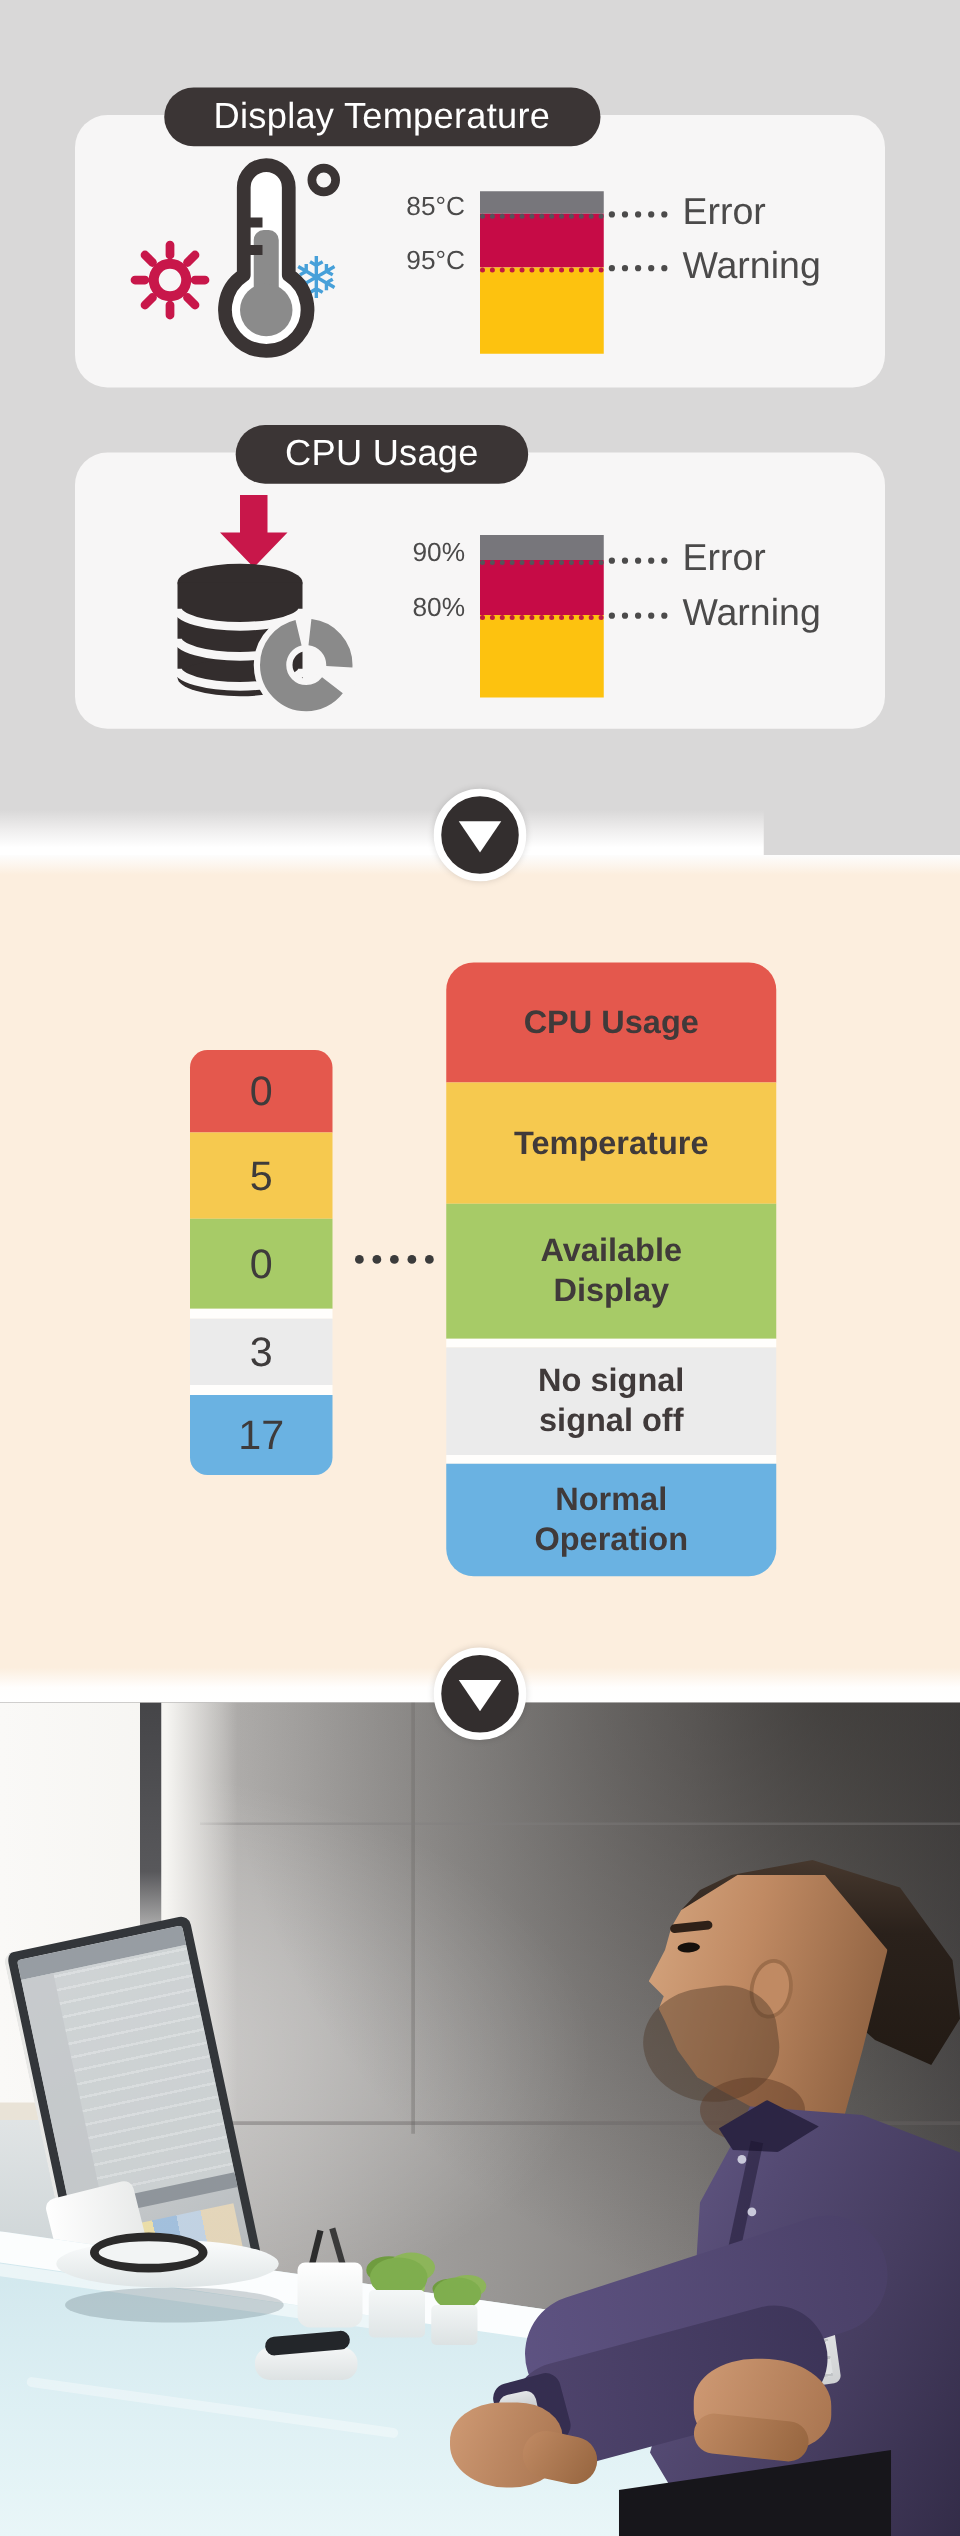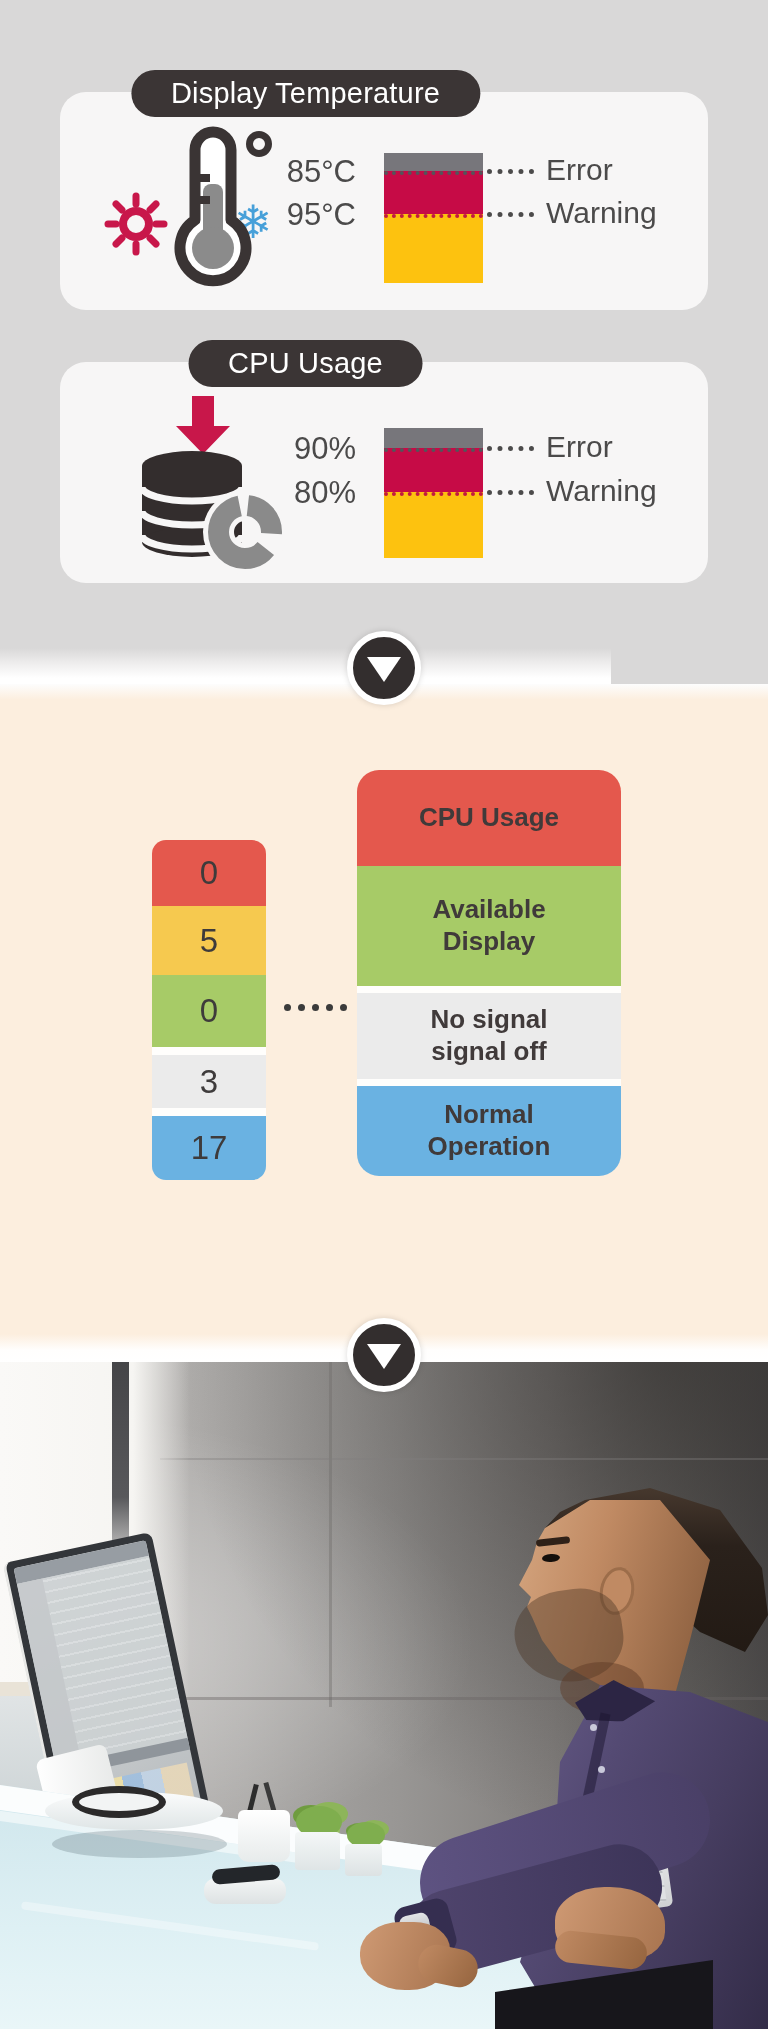--- a/index.html
+++ b/index.html
@@ -25,21 +25,21 @@
   .icon-box { position:absolute; z-index:2; }
 
   
   .tbar { position:absolute; left:384px; width:99px; z-index:2; }
   .tbar .z-err  { background:#77767b; }
   .tbar .z-warn { background:#c60b46; border-top:4px dotted #55545a; }
   .tbar .z-ok   { background:#fdc20f; border-top:4px dotted #c21a3f; }
   .tbar-temp { top:153px; } .tbar-temp .z-err{height:18px;} .tbar-temp .z-warn{height:43px;} .tbar-temp .z-ok{height:69px;}
   .tbar-cpu  { top:428px; } .tbar-cpu  .z-err{height:20px;} .tbar-cpu  .z-warn{height:44px;} .tbar-cpu  .z-ok{height:66px;}
 
-  .tval { position:absolute; left:260px; width:96px; text-align:right; font-size:31px; color:#4b4a4a; z-index:2;}
+  .tval { position:absolute; left:276px; width:96px; text-align:right; font-size:21px; color:#4b4a4a; z-index:2;}
   .tv-85 { top:154px; } .tv-75 { top:197px; } .tv-90 { top:431px; } .tv-80 { top:475px; }
   .leader { position:absolute; left:487px; width:47px; border-top:5px dotted #4c4b4b; z-index:2;}
   .ld-1 { top:169px; } .ld-2 { top:212px; } .ld-3 { top:446px; } .ld-4 { top:490px; }
   .tlabel { position:absolute; left:546px; font-size:30px; color:#4b4a4a; z-index:2;}
   .tl-1 { top:153px; } .tl-2 { top:196px; } .tl-3 { top:430px; } .tl-4 { top:474px; }
 
   
   .down-circle { position:absolute; left:347px; width:74px; height:74px; border-radius:50%;
     background:#332e2e; border:6px solid #ffffff; z-index:6; box-shadow:0 0 6px rgba(0,0,0,.15); }
   .dc-1 { top:631px; } .dc-2 { top:1318px; }
@@ -50,21 +50,21 @@
   .mini-col { position:absolute; left:152px; top:840px; width:114px; z-index:2; }
   .main-col { position:absolute; left:357px; top:770px; width:264px; z-index:2; }
   .blk { display:flex; flex-direction:column; align-items:center; justify-content:center; text-align:center; }
   .mini-col .blk { font-size:33px; color:#3e3b3b; }
   .main-col .blk { font-size:26px; font-weight:600; color:#403a3a; line-height:1.22; }
   .c-red{background:#e4584d;} .c-yellow{background:#f6c94f;} .c-green{background:#a7cb67;}
   .c-gray{background:#ebebeb;} .c-blue{background:#6ab2e2;}
   .mini-col .r1{height:66px;border-radius:14px 14px 0 0;} .mini-col .r2{height:69px;} .mini-col .r3{height:72px;}
   .mini-col .gap{height:8px;background:rgba(255,255,255,.9);}
   .mini-col .r4{height:53px;} .mini-col .r5{height:64px;border-radius:0 0 14px 14px;}
-  .main-col .r1{height:96px;border-radius:22px 22px 0 0;} .main-col .r2{height:97px;} .main-col .r3{height:120px;}
+  .main-col .r1{height:96px;border-radius:22px 22px 0 0;} .main-col .r2{height:97px;} .main-col .r3{height:108px;}
   .main-col .gap{height:7px;background:rgba(255,255,255,.9);}
   .main-col .r4{height:86px;} .main-col .r5{height:90px;border-radius:0 0 22px 22px;}
   .dots { position:absolute; left:284px; top:1004px; display:flex; gap:7px; z-index:2;}
   .dots i { width:7px; height:7px; border-radius:50%; background:#3b3b3b; }
 
   
   .ph { position:absolute; }
   .wall { left:0; top:0; width:768px; height:667px;
     background:
       radial-gradient(ellipse at 86% -4%, rgba(32,29,27,.55) 0%, rgba(32,29,27,0) 52%),
@@ -274,20 +274,23 @@
       <i></i>
       <i></i>
       <i></i>
       <i></i>
   </div>
 
   <div class="main-col">
     <div class="blk c-red r1">
       <span>CPU Usage</span>
     </div>
+    <div class="blk c-yellow r2">
+      <span>Temperature</span>
+    </div>
     <div class="blk c-green r3">
       <span>Available</span>
       <span>Display</span>
     </div>
     <div class="gap"></div>
     <div class="blk c-gray r4">
       <span>No signal</span>
       <span>signal off</span>
     </div>
     <div class="gap"></div>

